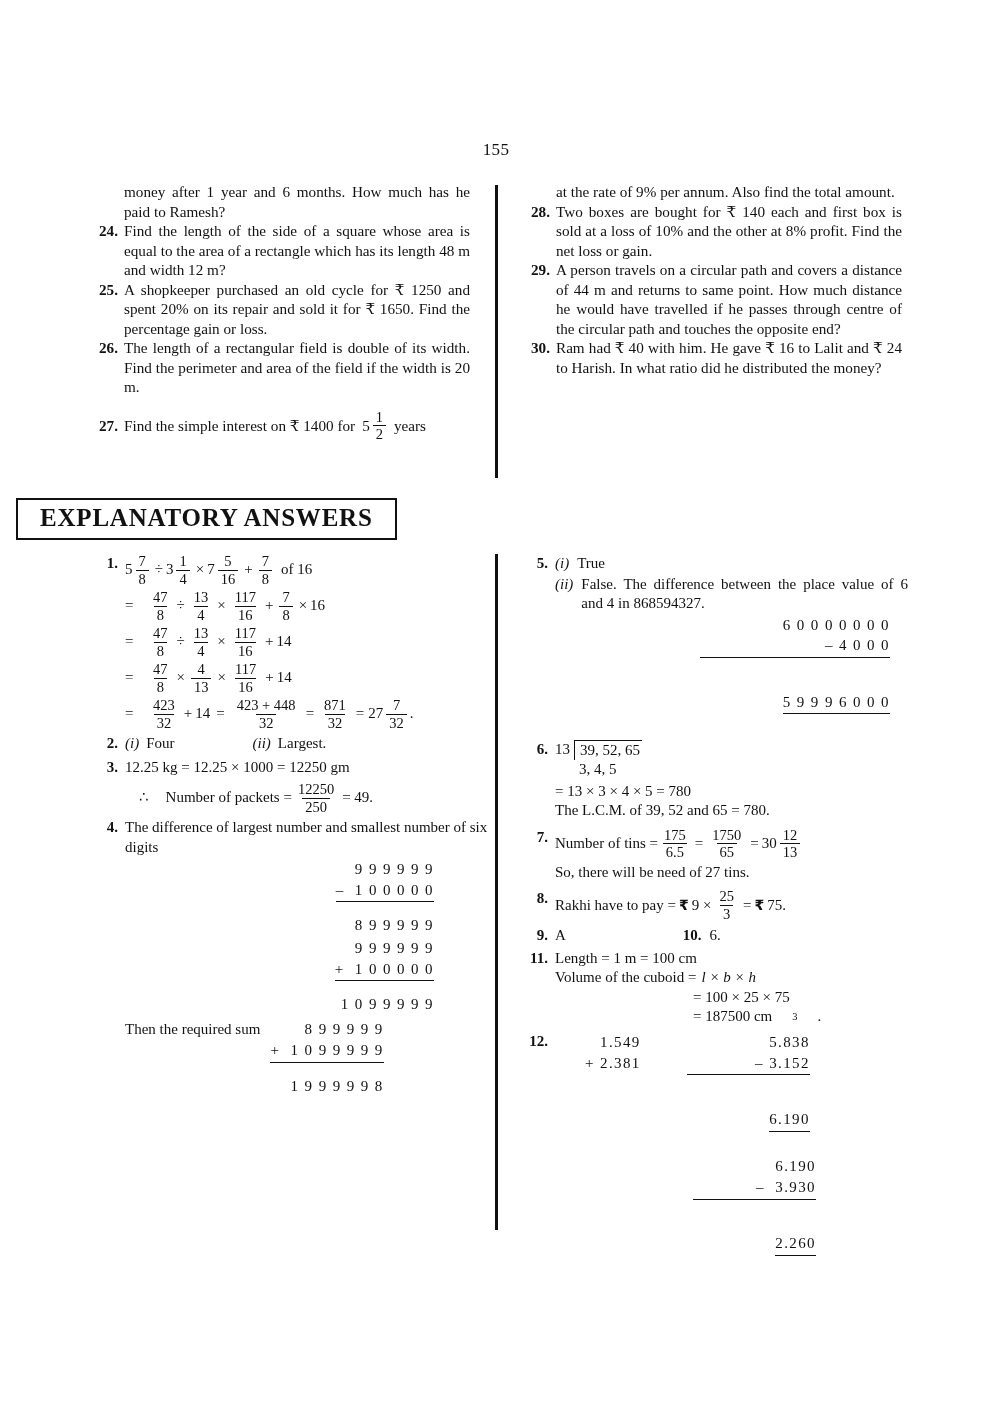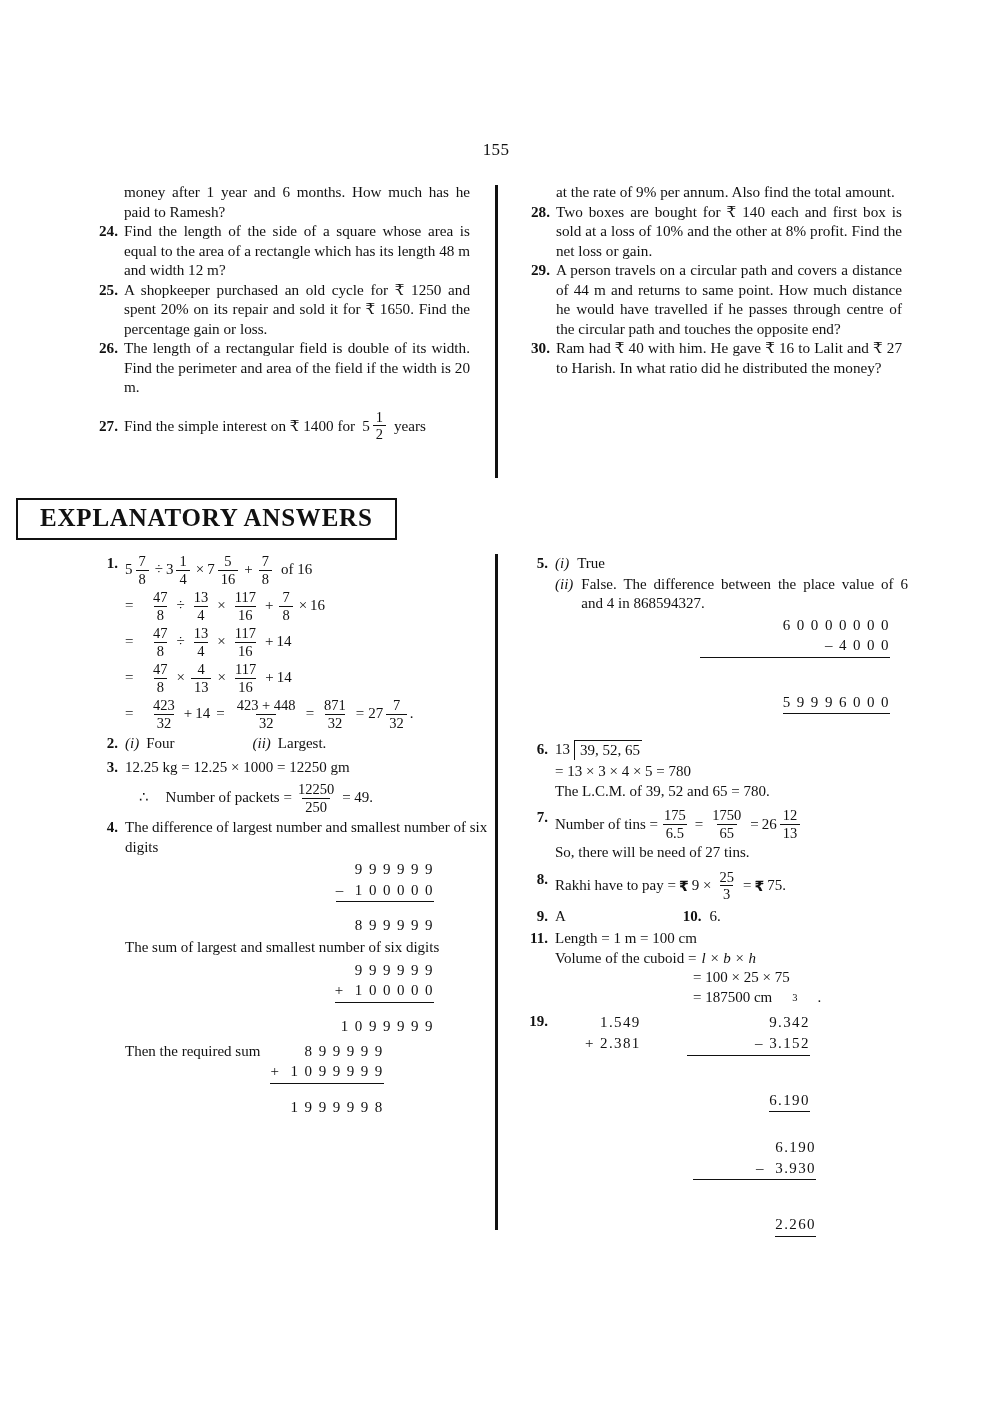--- a/index.html
+++ b/index.html
@@ -130,21 +130,21 @@
       <div class="qitem">
         <span class="qnum">28.</span>
         <span class="qtxt">Two boxes are bought for ₹ 140 each and first box is sold at a loss of 10% and the other at 8% profit. Find the net loss or gain.</span>
       </div>
       <div class="qitem">
         <span class="qnum">29.</span>
         <span class="qtxt">A person travels on a circular path and covers a distance of 44 m and returns to same point. How much distance he would have travelled if he passes through centre of the circular path and touches the opposite end?</span>
       </div>
       <div class="qitem">
         <span class="qnum">30.</span>
-        <span class="qtxt">Ram had ₹ 40 with him. He gave ₹ 16 to Lalit and ₹ 27 to Harish. In what ratio did he distributed the money?</span>
+        <span class="qtxt">Ram had ₹ 40 with him. He gave ₹ 16 to Lalit and ₹ 24 to Harish. In what ratio did he distributed the money?</span>
       </div>
     </div>
 
   </div>
 
   <div class="banner-wrap">
     <span class="banner">EXPLANATORY  ANSWERS</span>
   </div>
 
   <div class="aarea">
@@ -318,21 +318,20 @@
           <div style="line-height:1.3;">The difference of largest number and smallest number of six digits</div>
 
           <div class="calcwrap" style="margin-top:2px;padding-right:54px;">
             <div class="calc">
               <div class="ln">9 9 9 9 9 9</div>
               <div class="ln">–  1 0 0 0 0 0</div>
               <div class="ln rule">8 9 9 9 9 9</div>
             </div>
           </div>
 
-          <div style="line-height:1.3;margin-top:2px;">The sum of largest and smallest number of six digits</div>
 
           <div class="calcwrap" style="margin-top:2px;padding-right:54px;">
             <div class="calc">
               <div class="ln">9 9 9 9 9 9</div>
               <div class="ln">+  1 0 0 0 0 0</div>
               <div class="ln rule">1 0 9 9 9 9 9</div>
             </div>
           </div>
 
           <div style="display:flex;align-items:flex-start;margin-top:4px;">
@@ -373,20 +372,21 @@
         </div>
       </div>
 
       <div class="aitem" style="margin-top:5px;">
         <span class="anum">6.</span>
         <div class="abody">
           <div class="lcm">
             <span class="lcmL">13</span>
             <span class="lcmR">39, 52, 65</span>
           </div>
+          <div class="lcm2">3,   4,  5</div>
           <div style="margin-top:2px;">= 13 × 3 × 4 × 5 = 780</div>
           <div>The L.C.M. of 39, 52 and 65 = 780.</div>
         </div>
       </div>
 
       <div class="aitem" style="margin-top:7px;">
         <span class="anum">7.</span>
         <div class="abody">
           <div class="arow">
             <span>Number of tins =</span>
@@ -394,21 +394,21 @@
               <span class="num">175</span>
               <span class="den">6.5</span>
             </span>
             <span class="op">=</span>
             <span class="frac">
               <span class="num">1750</span>
               <span class="den">65</span>
             </span>
             <span class="op">=</span>
             <span class="mixed">
-              <span>26</span>
+              <span>30</span>
               <span class="frac">
                 <span class="num">12</span>
                 <span class="den">13</span>
               </span>
             </span>
           </div>
           <div style="margin-top:3px;">So, there will be need of 27 tins.</div>
         </div>
       </div>
 
@@ -452,29 +452,29 @@
           <div style="margin-left:138px;">= 100 × 25 × 75</div>
           <div class="arow" style="margin-left:138px;gap:20px;">
             <span>= 187500 cm</span>
             <span class="sup">3</span>
             <span>.</span>
           </div>
         </div>
       </div>
 
       <div class="aitem" style="margin-top:5px;">
-        <span class="anum">19.</span>
+        <span class="anum">12.</span>
         <div class="abody">
           <div class="calcrow" style="margin-left:30px;">
             <div class="calc">
               <div class="ln">1.549</div>
               <div class="ln">+ 2.381</div>
             </div>
             <div class="calc">
-              <div class="ln">9.342</div>
+              <div class="ln">5.838</div>
               <div class="ln">– 3.152</div>
               <div class="ln rule">
                 <span class="under">6.190</span>
               </div>
             </div>
           </div>
           <div class="calcwrap" style="margin-top:4px;padding-right:92px;">
             <div class="calc">
               <div class="ln">6.190</div>
               <div class="ln">–  3.930</div>

